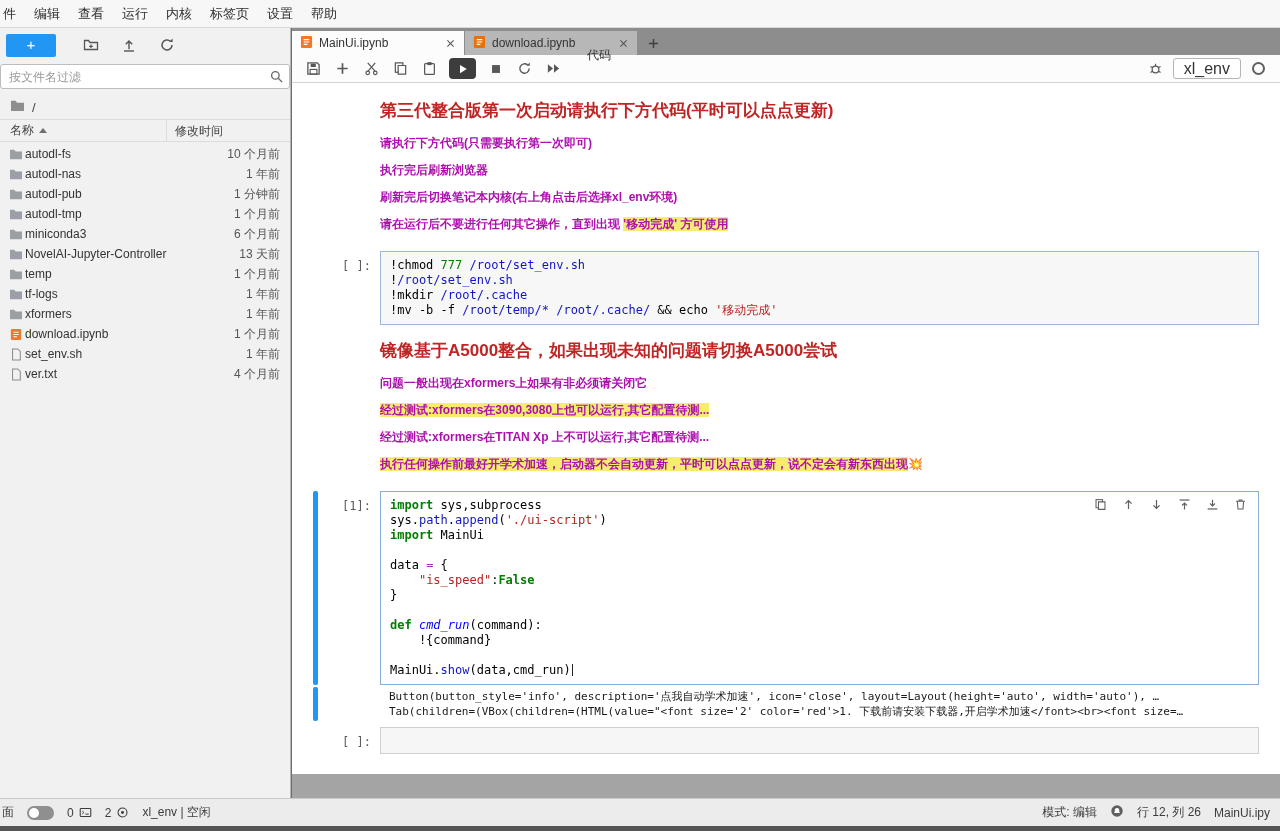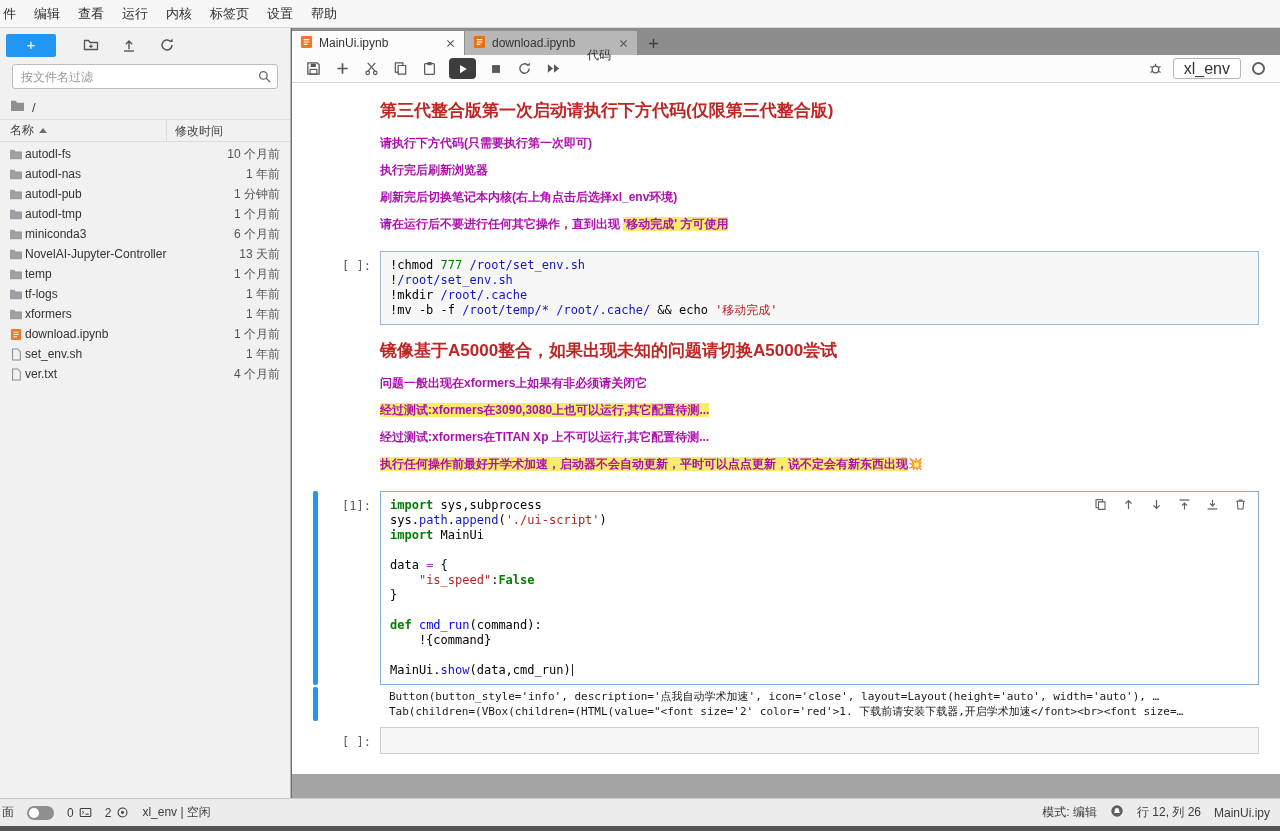--- a/index.html
+++ b/index.html
@@ -10,21 +10,21 @@
   
   .menubar{position:absolute;top:0;left:0;right:0;height:28px;background:#f7f7f7;border-bottom:1px solid #d9d9d9;display:flex;align-items:center;font-size:13px;color:#2f2f2f;}
   .menu-item{padding:0 9px;line-height:27px;cursor:default;}
   .menu-item:first-child{padding-left:3px;}
 
   
   .sidebar{position:absolute;top:28px;left:0;width:291px;bottom:33px;background:#f1f1f1;border-right:1px solid #b5b5b5;overflow:hidden;}
   .sb-toolbar{height:34px;display:flex;align-items:center;padding:0 6px;}
   .new-btn{width:50px;height:23px;background:#2196f3;color:#fff;border:none;border-radius:2px;font-size:15px;line-height:20px;margin-right:16px;cursor:pointer;}
   .sb-icon{width:38px;height:22px;display:flex;align-items:center;justify-content:center;color:#555;}
-  .search-row{position:relative;margin:2px 12px 6px;}
+  .search-row{position:relative;margin:2px 0 6px;}
   .search-row input{width:100%;height:25px;border:1px solid #bdbdbd;border-radius:3px;background:#fff;font-size:12px;padding:0 26px 0 8px;color:#333;outline:none;}
   .search-row input::placeholder{color:#9a9a9a;}
   .search-icon{position:absolute;right:6px;top:5px;color:#666;}
   .breadcrumb{display:flex;align-items:center;gap:7px;padding:3px 10px;font-size:13px;color:#444;height:24px;}
   .list-header{display:flex;align-items:center;height:23px;border-top:1px solid #dcdcdc;border-bottom:1px solid #dcdcdc;font-size:12px;color:#424242;}
   .col-name{flex:1;padding-left:10px;display:flex;align-items:center;gap:5px;}
   .sort-arrow{width:0;height:0;border-left:4px solid transparent;border-right:4px solid transparent;border-bottom:5px solid #6f6f6f;display:inline-block;}
   .col-time{width:124px;border-left:1px solid #dcdcdc;padding-left:8px;line-height:22px;}
   .file-list{font-size:12px;color:#333;padding-top:2px;}
   .file-row{display:flex;align-items:center;height:20px;padding:0 10px 0 6px;cursor:default;}
@@ -64,21 +64,21 @@
 
   .input{border:1px solid #9cb9da;background:#f7f7f7;padding:6px 9px;position:relative;}
   .input.white{background:#fff;border-color:#87aed6;}
   .input.empty{height:27px;border-color:#cfcfcf;background:#f6f6f6;}
   .code-line{font:12px/15px "DejaVu Sans Mono",monospace;white-space:pre;min-height:15px;color:#000;}
   .tk-t{color:#000;}
   .tk-k{color:#008000;font-weight:bold;}
   .tk-s{color:#ba2121;}
   .tk-n{color:#008000;}
   .tk-b{color:#1414c8;}
-  .tk-f{color:#0000ff;}
+  .tk-f{color:#0000ff;font-style:italic;}
   .tk-o{color:#a22fbe;}
   .tk-c{display:inline-block;width:1.5px;height:12px;background:#222;margin-left:1px;vertical-align:-2px;}
 
   .cell-toolbar{position:absolute;top:4px;right:10px;display:flex;gap:12px;color:#5f5f5f;}
   .ct-icon{width:16px;height:16px;display:flex;align-items:center;justify-content:center;cursor:pointer;}
 
   .output{padding:2px 9px;}
   .out-line{font:11px/15px "DejaVu Sans Mono",monospace;white-space:pre;overflow:hidden;color:#1a1a1a;}
   .cell.output-row{margin-top:-4px;margin-bottom:6px;}
   .collapser.short{border-radius:2px;}
@@ -375,21 +375,21 @@
       <span class="kernel-status" title=""></span>
     </div>
 
     <div class="nb-scroll">
       <div class="nb-white">
 
         <div class="cell">
           <div class="collapser"></div>
           <div class="prompt"></div>
           <div class="cell-body">
-            <div class="md-h">第三代整合版第一次启动请执行下方代码(仅限第三代整合版)</div>
+            <div class="md-h">第三代整合版第一次启动请执行下方代码(平时可以点点更新)</div>
             <div id="md1-lines">
                 <div class="md-line"><span>请执行下方代码(只需要执行第一次即可)</span></div>
                 <div class="md-line"><span>执行完后刷新浏览器</span></div>
                 <div class="md-line"><span>刷新完后切换笔记本内核(右上角点击后选择xl_env环境)</span></div>
                 <div class="md-line"><span>请在运行后不要进行任何其它操作，直到出现 </span><span class="hl">'移动完成' 方可使用</span></div>
               </div>
           </div>
         </div>
 
         <div class="cell">

